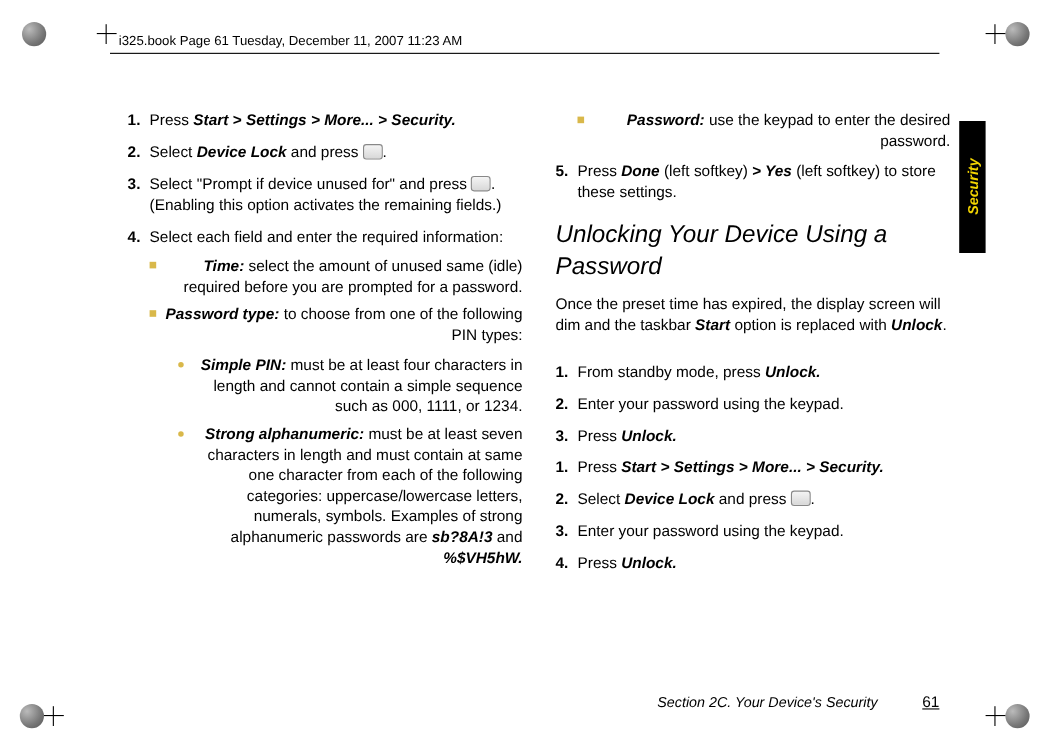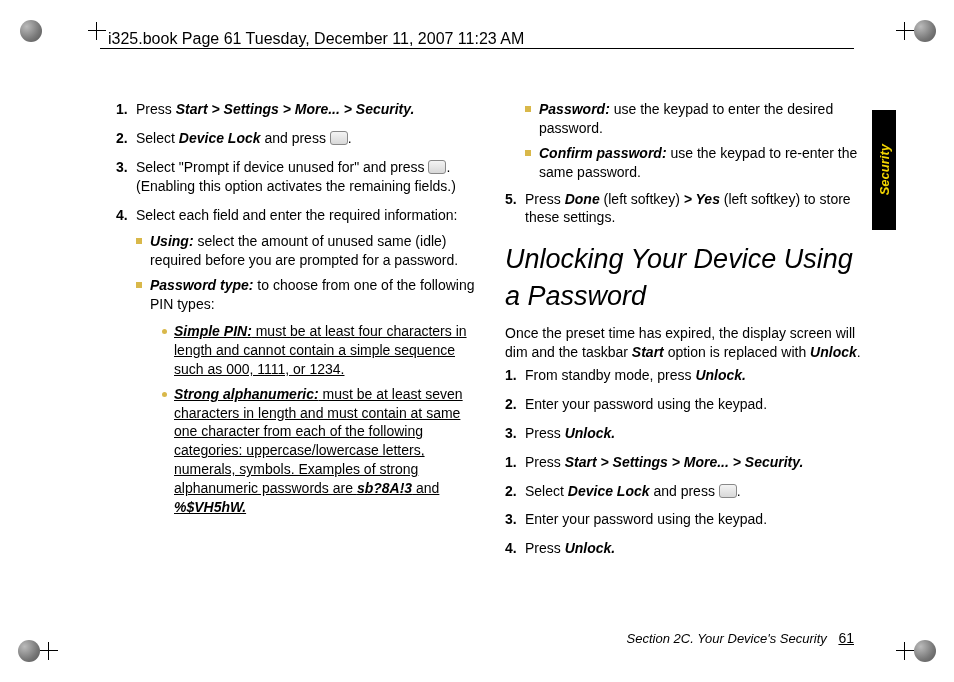--- a/index.html
+++ b/index.html
@@ -12,41 +12,41 @@
   .cross.tl { top: 22px; left: 88px; }
   .cross.tr { top: 22px; right: 40px; }
   .cross.bl { bottom: 22px; left: 40px; }
   .cross.br { bottom: 22px; right: 40px; }
   .dot { position: absolute; width: 22px; height: 22px; border-radius: 50%; background: radial-gradient(circle at 30% 30%, #bbb 0%, #777 60%, #555 100%); }
   .dot.tl { top: 20px; left: 20px; }
   .dot.tr { top: 20px; right: 18px; }
   .dot.bl { bottom: 20px; left: 18px; }
   .dot.br { bottom: 20px; right: 18px; }
   .header-rule { position: absolute; top: 48px; left: 100px; right: 100px; height: 1px; background: #000; }
-  .header-text { position: absolute; top: 30px; left: 108px; font-size: 16px; }
+  .header-text { position: absolute; top: 30px; left: 108px; font-size: 12px; }
   .page { position: absolute; top: 100px; left: 116px; right: 60px; bottom: 80px; }
   .columns { display: flex; gap: 30px; height: 100%; }
   .col { flex: 1; font-size: 14px; line-height: 1.35; }
   .side-tab { position: absolute; right: -2px; top: 10px; width: 24px; height: 120px; background: #000; display: flex; align-items: center; justify-content: center; }
   .side-tab span { color: #f2d400; font-style: italic; font-weight: bold; font-size: 13px; writing-mode: vertical-rl; transform: rotate(180deg); }
   ol.steps { list-style: none; padding-left: 0; }
   ol.steps > li { display: flex; margin-bottom: 10px; }
   ol.steps > li > .num { width: 20px; flex-shrink: 0; font-weight: bold; }
   ol.steps > li > .body { flex: 1; }
   .sq-bullets { list-style: none; padding-left: 0; }
-  .sq-bullets > li { position: relative; padding-left: 14px; margin-bottom: 6px; }
+  .sq-bullets > li { position: relative; padding-left: 14px; margin-bottom: 6px; text-align: right; }
   .sq-bullets > li::before { content: ""; position: absolute; left: 0; top: 6px; width: 6px; height: 6px; background: #d9b84a; }
-  .dot-bullets { list-style: none; padding-left: 0; text-decoration: underline; }
+  .dot-bullets { list-style: none; padding-left: 0; }
   .dot-bullets > li { position: relative; padding-left: 14px; margin-bottom: 6px; }
   .dot-bullets > li::before { content: ""; position: absolute; left: 2px; top: 7px; width: 5px; height: 5px; background: #d9b84a; border-radius: 50%; }
   .bolditalic { font-weight: bold; font-style: italic; }
   .keyicon { display: inline-block; width: 18px; height: 14px; border: 1px solid #888; border-radius: 3px; background: linear-gradient(#f4f4f4,#d8d8d8); vertical-align: -2px; }
-  h2.sec { font-style: italic; font-weight: normal; font-size: 27px; margin: 14px 0 10px 0; }
+  h2.sec { font-style: italic; font-weight: normal; font-size: 22px; margin: 14px 0 10px 0; }
   .footer { position: absolute; bottom: 36px; right: 100px; font-size: 13px; font-style: italic; }
-  .footer .pg { font-style: normal; margin-left: 8px; font-size: 14px; text-decoration: underline; }
+  .footer .pg { font-style: normal; margin-left: 37px; font-size: 14px; text-decoration: underline; }
 </style>
 </head>
 <body>
 
 <div class="print-marks">
   <div class="dot tl"></div>
   <div class="dot tr"></div>
   <div class="dot bl"></div>
   <div class="dot br"></div>
   <div class="cross tl"></div>
@@ -84,21 +84,21 @@
           <span class="body">
             <span>Select "Prompt if device unused for" and press </span><span class="keyicon"></span><span>. (Enabling this option activates the remaining fields.)</span>
           </span>
         </li>
         <li>
           <span class="num">4.</span>
           <span class="body">
             <span>Select each field and enter the required information:</span>
             <ul class="sq-bullets" style="margin-top:8px;">
               <li>
-                <span class="bolditalic">Using:</span><span> select the amount of unused same (idle) required before you are prompted for a password.</span>
+                <span class="bolditalic">Time:</span><span> select the amount of unused same (idle) required before you are prompted for a password.</span>
               </li>
               <li>
                 <span class="bolditalic">Password type:</span><span> to choose from one of the following PIN types:</span>
                 <ul class="dot-bullets" style="margin-top:8px; margin-left:10px;">
                   <li>
                     <span class="bolditalic">Simple PIN:</span><span> must be at least four characters in length and cannot contain a simple sequence such as 000, 1111, or 1234.</span>
                   </li>
                   <li>
                     <span class="bolditalic">Strong alphanumeric:</span><span> must be at least seven characters in length and must contain at same one character from each of the following categories: uppercase/lowercase letters, numerals, symbols. Examples of strong alphanumeric passwords are </span><span class="bolditalic">sb?8A!3</span><span> and </span><span class="bolditalic">%$VH5hW.</span>
                   </li>
@@ -108,35 +108,32 @@
           </span>
         </li>
       </ol>
     </div>
 
     <div class="col" style="padding-right:30px;">
       <ul class="sq-bullets" style="margin-left:20px;">
         <li>
           <span class="bolditalic">Password:</span><span> use the keypad to enter the desired password.</span>
         </li>
-        <li>
-          <span class="bolditalic">Confirm password:</span><span> use the keypad to re-enter the same password.</span>
-        </li>
       </ul>
       <ol class="steps" style="margin-top:8px;">
         <li>
           <span class="num">5.</span>
           <span class="body">
             <span>Press </span><span class="bolditalic">Done</span><span> (left softkey) </span><span class="bolditalic">&gt; Yes</span><span> (left softkey) to store these settings.</span>
           </span>
         </li>
       </ol>
 
       <h2 class="sec">Unlocking Your Device Using a Password</h2>
-      <p style="margin-bottom:4px;">
+      <p style="margin-bottom:24px;">
         <span>Once the preset time has expired, the display screen will dim and the taskbar </span><span class="bolditalic">Start</span><span> option is replaced with </span><span class="bolditalic">Unlock</span><span>.</span>
       </p>
       <ol class="steps">
         <li>
             <span class="num">1.</span>
             <span class="body"><span>From standby mode, press </span><span class="bolditalic">Unlock.</span></span>
           </li>
         <li>
             <span class="num">2.</span>
             <span class="body">Enter your password using the keypad.</span>

